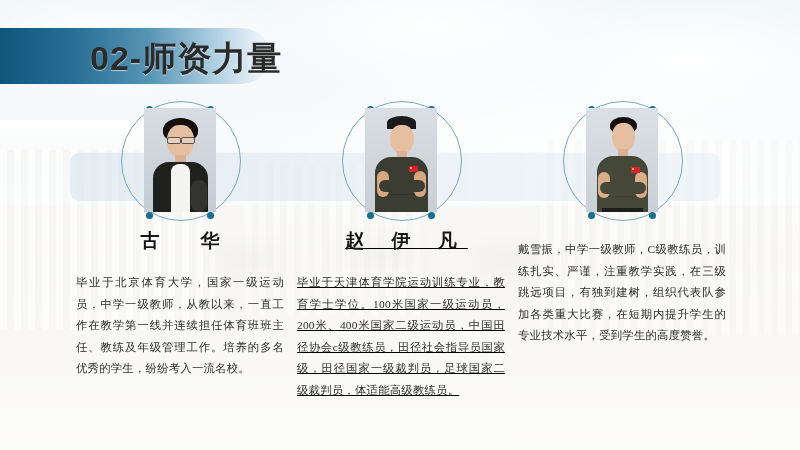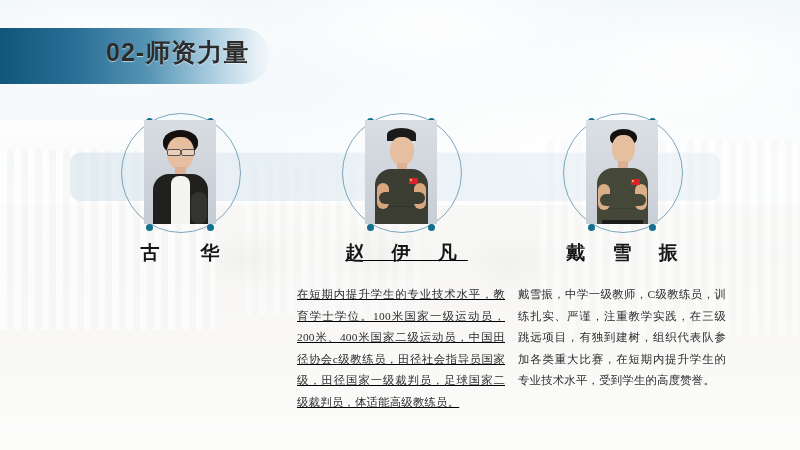--- a/index.html
+++ b/index.html
@@ -55,37 +55,36 @@
 
   
   .title-bar{
     position:absolute;left:0;top:28px;width:270px;height:56px;
     border-radius:0 130px 130px 0;
     background:linear-gradient(90deg,#10557a 0%,#2a6f95 28%,#5694b4 55%,#a9ccdf 78%,#e6f0f6 95%,#f2f7fa 100%);
   }
   .title-text{
     position:absolute;left:90px;top:36px;
     font-family:"Liberation Sans",sans-serif;
-    font-size:25px;font-weight:bold;letter-spacing:1px;
+    font-size:34px;font-weight:bold;letter-spacing:1px;
     color:#2b2b2b;
     text-shadow:0 1px 1px rgba(255,255,255,.6);
     white-space:nowrap;
-    margin-left:16px;
   }
 
   
   .band{
     position:absolute;left:70px;top:152px;width:650px;height:48px;
     border-radius:10px;
     background:linear-gradient(90deg,rgba(214,228,236,.62),rgba(221,233,240,.55) 45%,rgba(226,236,242,.5));
     border-top:1px solid rgba(255,255,255,.45);
   }
 
   
-  .people{position:absolute;left:0;top:16px;width:800px;height:415px;}
+  .people{position:absolute;left:0;top:4px;width:800px;height:415px;}
   .person{position:absolute;top:95px;width:236px;}
   .person.p1{left:62px;}
   .person.p2{left:283px;text-decoration:underline;}
   .person.p3{left:504px;}
 
   .circ-wrap{position:relative;width:236px;height:122px;}
   .circ{
     position:absolute;left:50%;top:2px;width:118px;height:118px;margin-left:-59px;
     border:1px solid #7ba6bd;border-radius:50%;
     background:transparent;
@@ -169,20 +168,21 @@
           <div class="face" style="left:23px;top:17px;width:27px;height:33px;"></div>
           <div class="glasses" style="left:23px;top:29px;width:12px;"></div>
           <div class="glasses" style="left:37px;top:29px;width:12px;"></div>
           <div class="neck" style="left:31px;top:47px;width:11px;height:9px;"></div>
           <div class="torso" style="left:9px;top:54px;width:55px;height:50px;background:#20201f;"></div>
           <div class="shirtwhite" style="left:27px;top:56px;width:19px;height:48px;border-radius:8px 8px 0 0;"></div>
           <div class="arm" style="left:47px;top:72px;width:16px;height:32px;background:#33332f;"></div>
         </div>
       </div>
       <div class="name">古　华</div>
+      <div class="desc">毕业于北京体育大学，国家一级运动员，中学一级教师，从教以来，一直工作在教学第一线并连续担任体育班班主任、教练及年级管理工作。培养的多名优秀的学生，纷纷考入一流名校。</div>
     </div>
 
     <div class="person p2">
       <div class="circ-wrap">
         <div class="circ"></div>
         <div class="dot" style="left:84px;top:7px;"></div>
         <div class="dot" style="left:145px;top:7px;"></div>
         <div class="dot" style="left:84px;top:113px;"></div>
         <div class="dot" style="left:145px;top:113px;"></div>
         <div class="photo ph2">
@@ -192,21 +192,21 @@
           <div class="neck" style="left:32px;top:43px;width:10px;height:8px;"></div>
           <div class="torso" style="left:10px;top:49px;width:53px;height:55px;background:#3b3d33;"></div>
           <div class="arm" style="left:13px;top:72px;width:47px;height:13px;background:#3b3d33;border:1px solid #33352c;"></div>
           <div class="arm" style="left:12px;top:63px;width:12px;height:26px;background:#d9a77f;"></div>
           <div class="arm" style="left:49px;top:63px;width:12px;height:26px;background:#d9a77f;"></div>
           <div class="arm" style="left:14px;top:72px;width:46px;height:12px;background:#3b3d33;"></div>
           <div class="flag" style="left:44px;top:58px;"></div>
         </div>
       </div>
       <div class="name">赵 伊 凡</div>
-      <div class="desc">在短期内提升学生的专业技术水平，教育学士学位。100米国家一级运动员，200米、400米国家二级运动员，中国田径协会c级教练员，田径社会指导员国家级，田径国家一级裁判员，足球国家二级裁判员，体适能高级教练员。</div>
+      <div class="desc">毕业于天津体育学院运动训练专业，教育学士学位。100米国家一级运动员，200米、400米国家二级运动员，中国田径协会c级教练员，田径社会指导员国家级，田径国家一级裁判员，足球国家二级裁判员，体适能高级教练员。</div>
     </div>
 
     <div class="person p3">
       <div class="circ-wrap">
         <div class="circ"></div>
         <div class="dot" style="left:84px;top:7px;"></div>
         <div class="dot" style="left:145px;top:7px;"></div>
         <div class="dot" style="left:84px;top:113px;"></div>
         <div class="dot" style="left:145px;top:113px;"></div>
         <div class="photo ph3">
@@ -216,18 +216,17 @@
           <div class="neck" style="left:32px;top:41px;width:10px;height:9px;"></div>
           <div class="torso" style="left:11px;top:48px;width:51px;height:56px;background:#454738;"></div>
           <div class="arm" style="left:13px;top:74px;width:47px;height:13px;background:#454738;border:1px solid #3c3e31;"></div>
           <div class="arm" style="left:12px;top:64px;width:12px;height:26px;background:#dcae88;"></div>
           <div class="arm" style="left:49px;top:64px;width:12px;height:26px;background:#dcae88;"></div>
           <div class="arm" style="left:14px;top:74px;width:46px;height:12px;background:#454738;"></div>
           <div class="flag" style="left:45px;top:59px;"></div>
           <div class="shirtwhite" style="left:16px;top:100px;width:41px;height:4px;background:#1d1d1b;"></div>
         </div>
       </div>
-      <div class="name">戴 雪 振</div>
       <div class="desc">戴雪振，中学一级教师，C级教练员，训练扎实、严谨，注重教学实践，在三级跳远项目，有独到建树，组织代表队参加各类重大比赛，在短期内提升学生的专业技术水平，受到学生的高度赞誉。</div>
     </div>
 
   </div>
 </div>
 
 </body></html>

